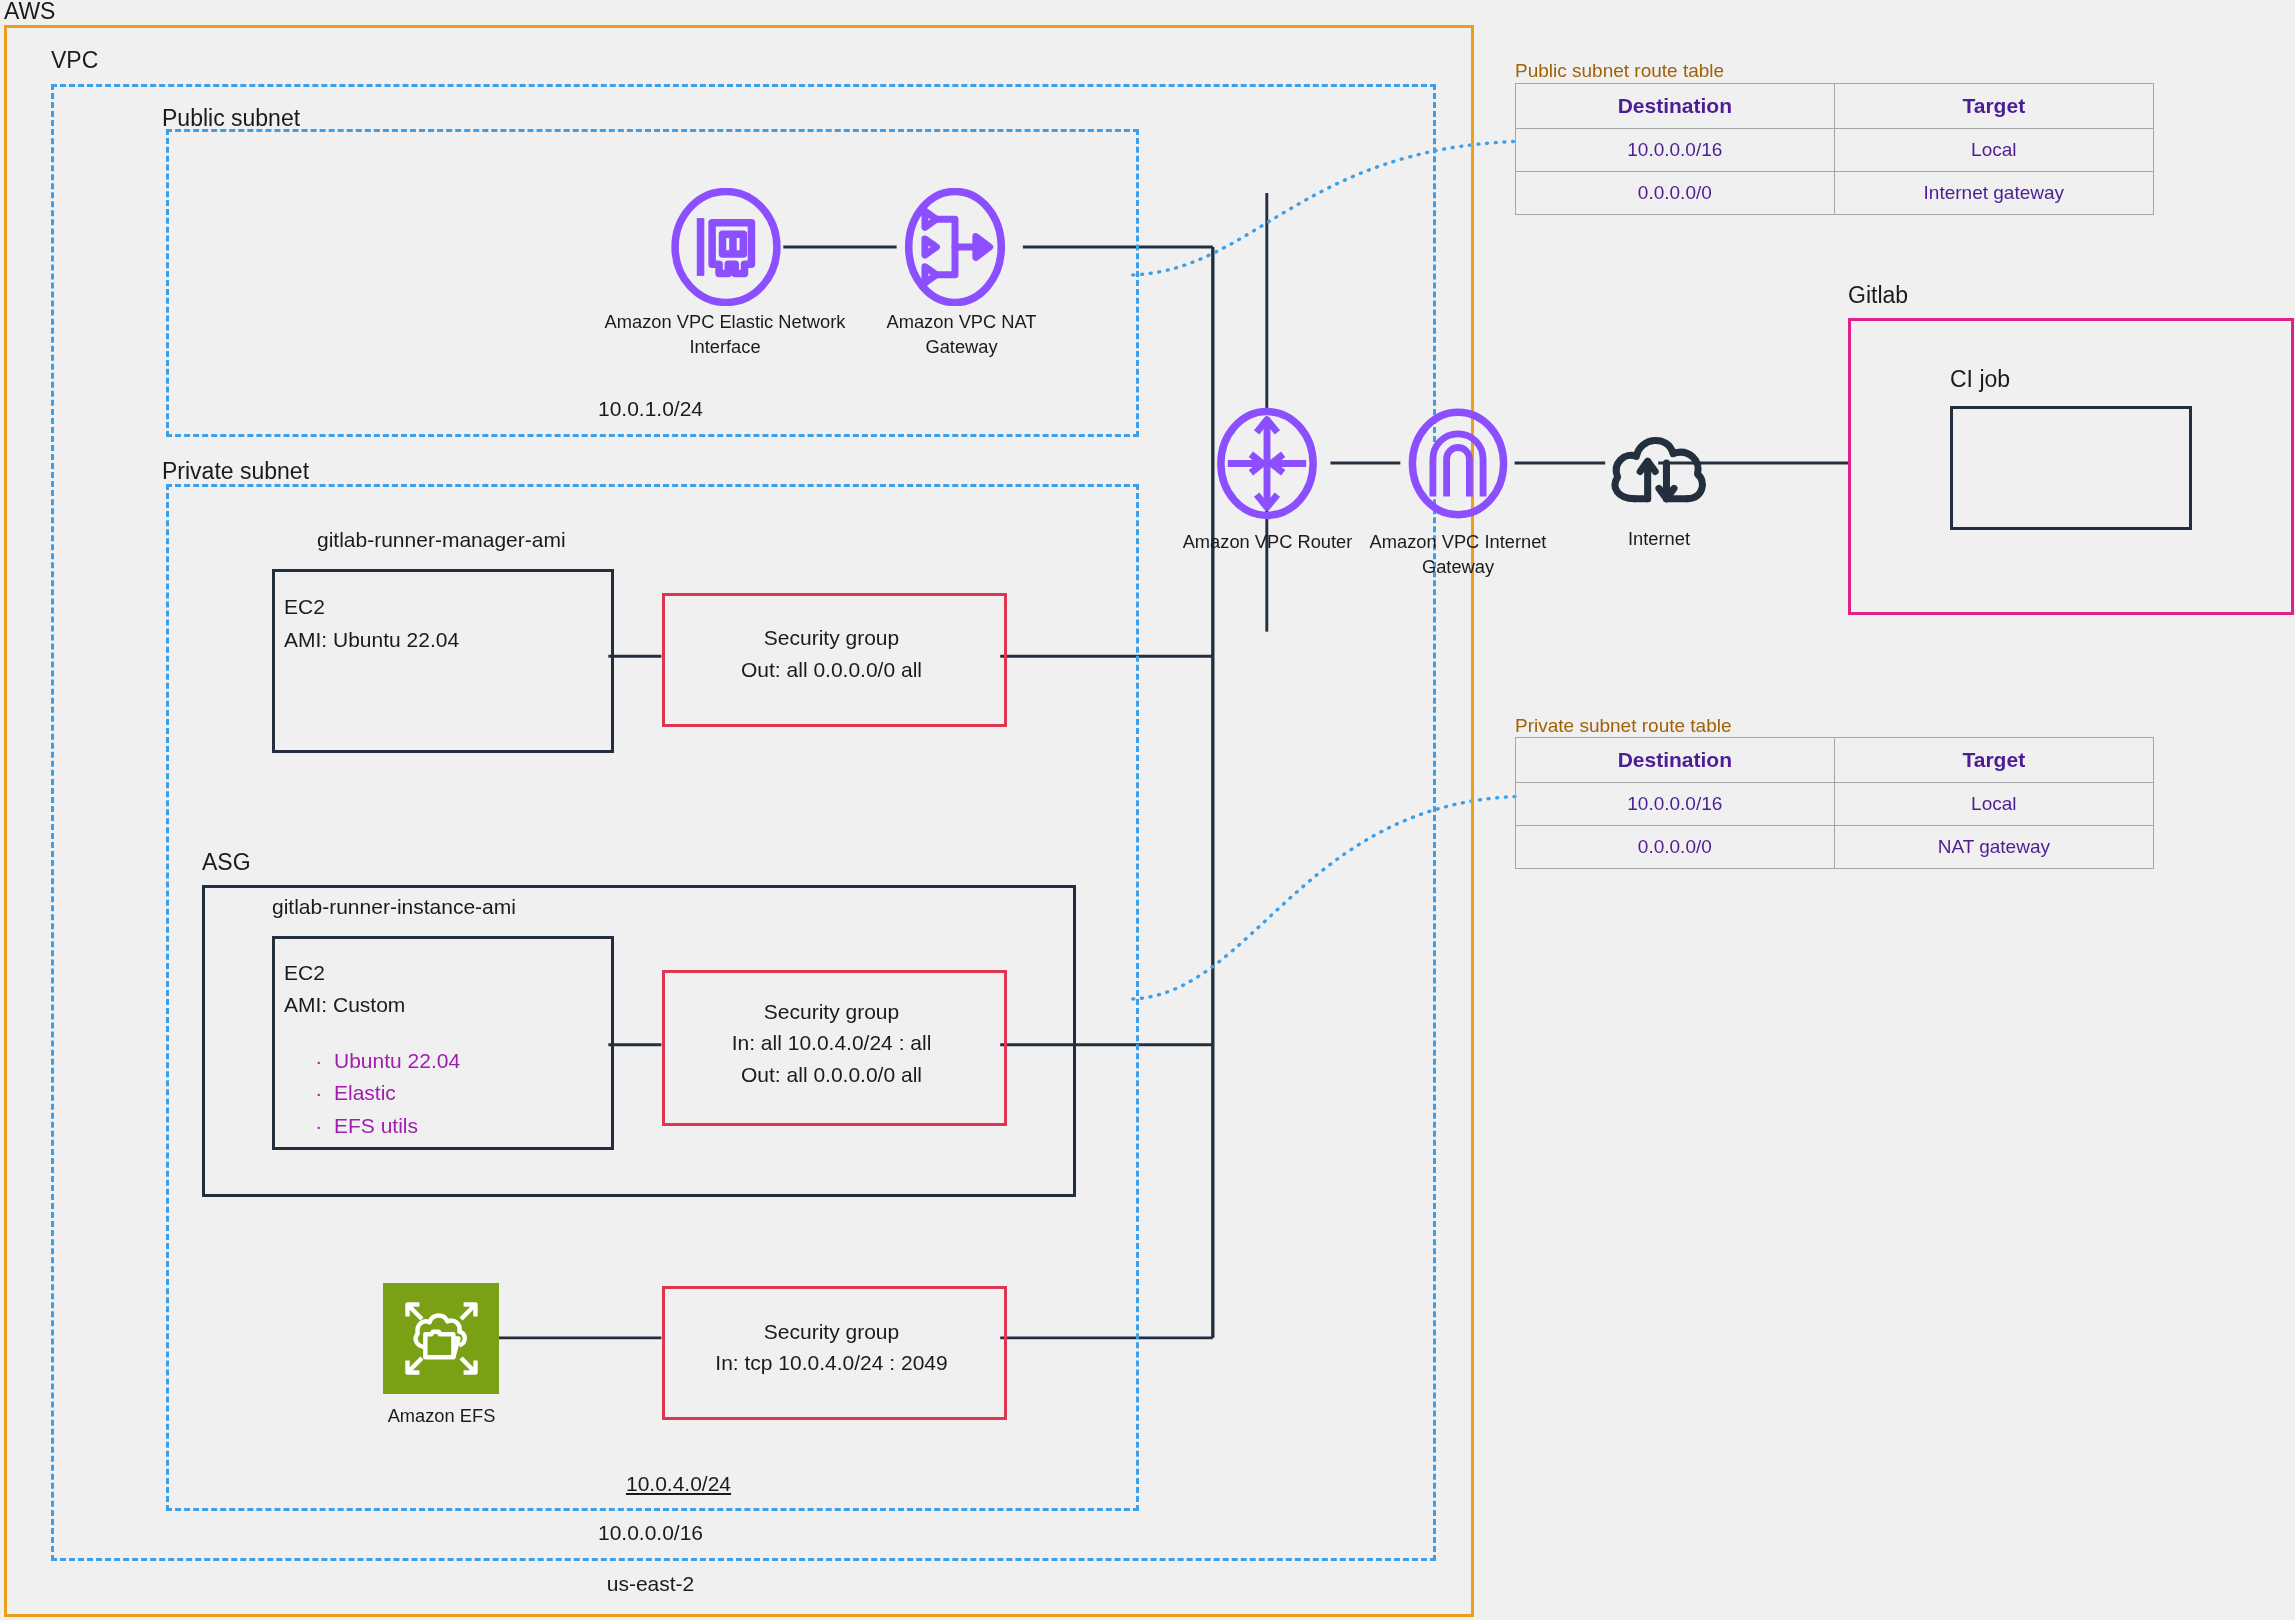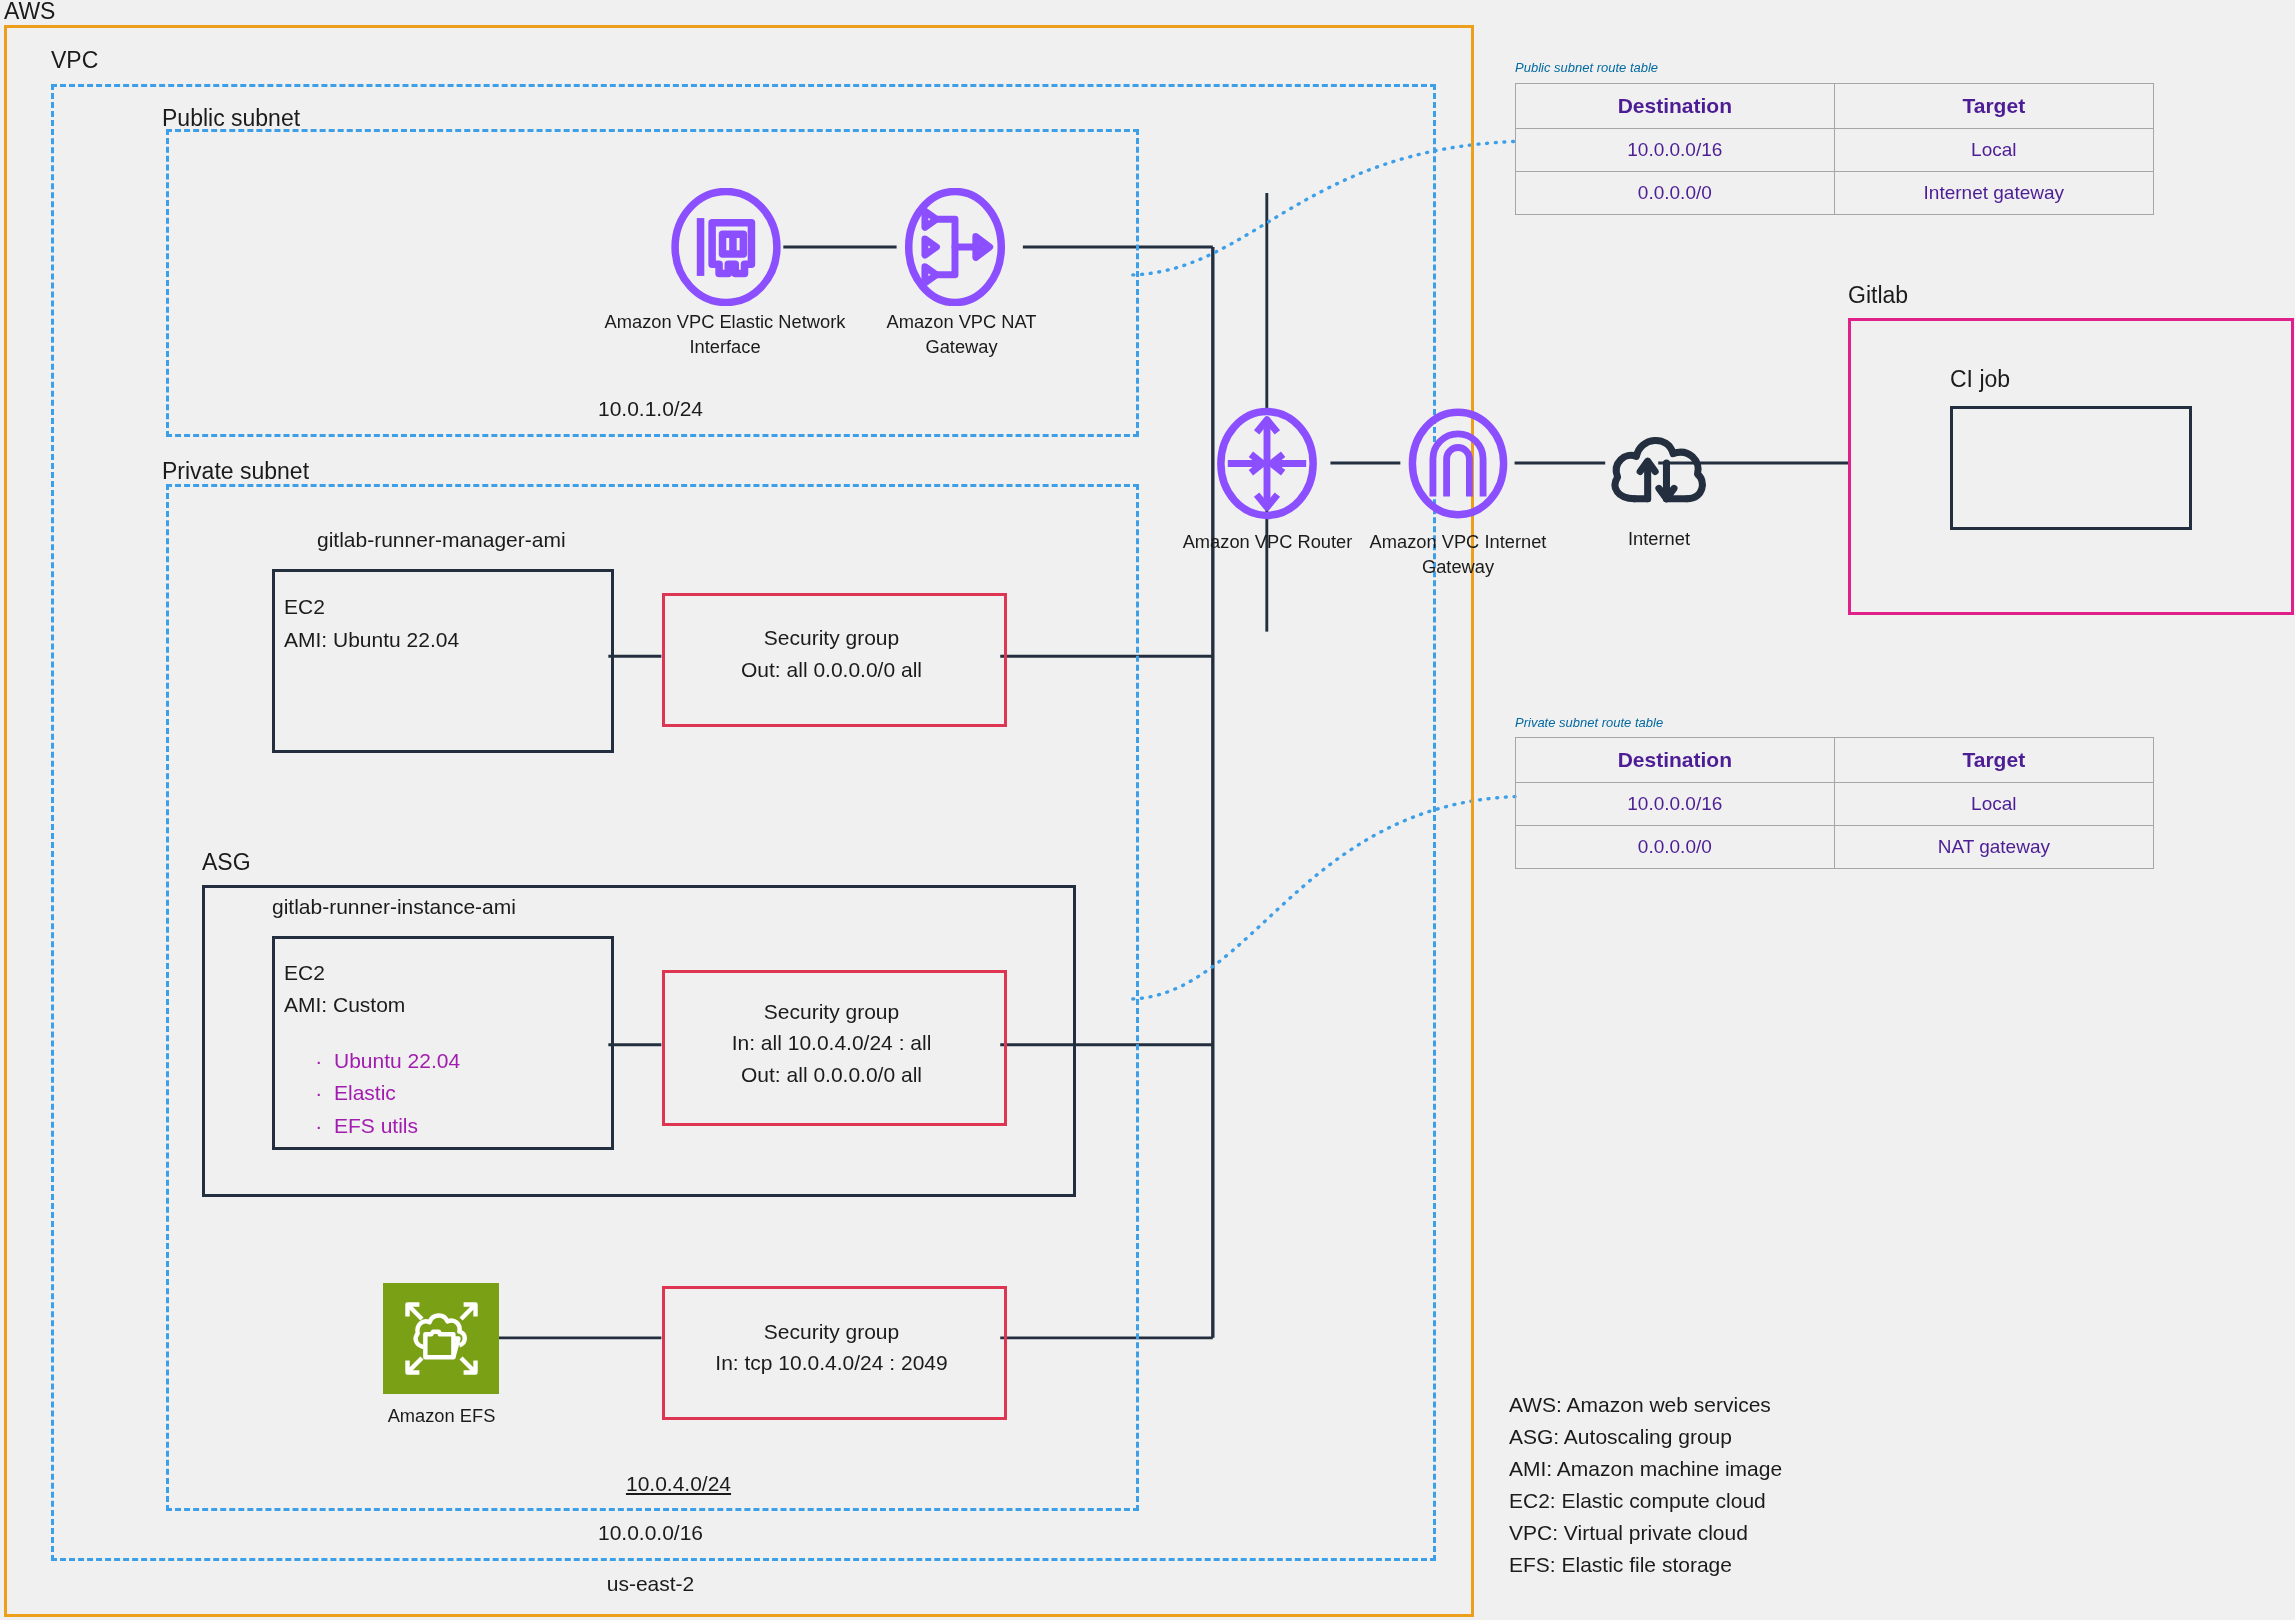--- a/index.html
+++ b/index.html
@@ -10,21 +10,21 @@
 
   
   .grp-aws{position:absolute;border:3.4px solid #ED9E1A;background:transparent;}
   .grp-vpc{position:absolute;border:3.9px dashed #3C9FE8;background:transparent;}
   .grp-subnet{position:absolute;border:3.9px dashed #3C9FE8;background:transparent;}
   .grp-gitlab{position:absolute;border:3.9px solid #E0218A;background:transparent;}
   .box-solid{position:absolute;border:3.4px solid #232F3E;background:transparent;}
   .box-sg{position:absolute;border:3.4px solid #DD3552;background:transparent;}
 
   .lbl-group{position:absolute;font-size:23px;color:#1b1b1b;white-space:nowrap;}
-  .lbl-small{position:absolute;font-size:13px;color:#0369a1;white-space:nowrap;font-style:italic;}
+  .lbl-small{position:absolute;font-size:19px;color:#a16207;white-space:nowrap;}
 
   
   .rtable{position:absolute;border-collapse:collapse;background:transparent;}
   .rtable td,.rtable th{border:1.9px solid #a6a6a6;font-size:19px;color:#4c1d95;
       text-align:center;font-weight:normal;padding:0;height:42px;}
   .rtable th{font-weight:bold;font-size:21px;height:44px;}
 
   
   .ico{position:absolute;}
   .ico svg{display:block;}
@@ -251,23 +251,15 @@
       <td>10.0.0.0/16</td>
       <td>Local</td>
     </tr>
     <tr>
       <td>0.0.0.0/0</td>
       <td>NAT gateway</td>
     </tr>
   </tbody>
     </table>
 
-  <div class="legend" style="left:1509px;top:1389px;">
-    <div>AWS: Amazon web services</div>
-    <div>ASG: Autoscaling group</div>
-    <div>AMI: Amazon machine image</div>
-    <div>EC2: Elastic compute cloud</div>
-    <div>VPC: Virtual private cloud</div>
-    <div>EFS: Elastic file storage</div>
-  </div>
 
 </div>
 
 
 </body></html>

